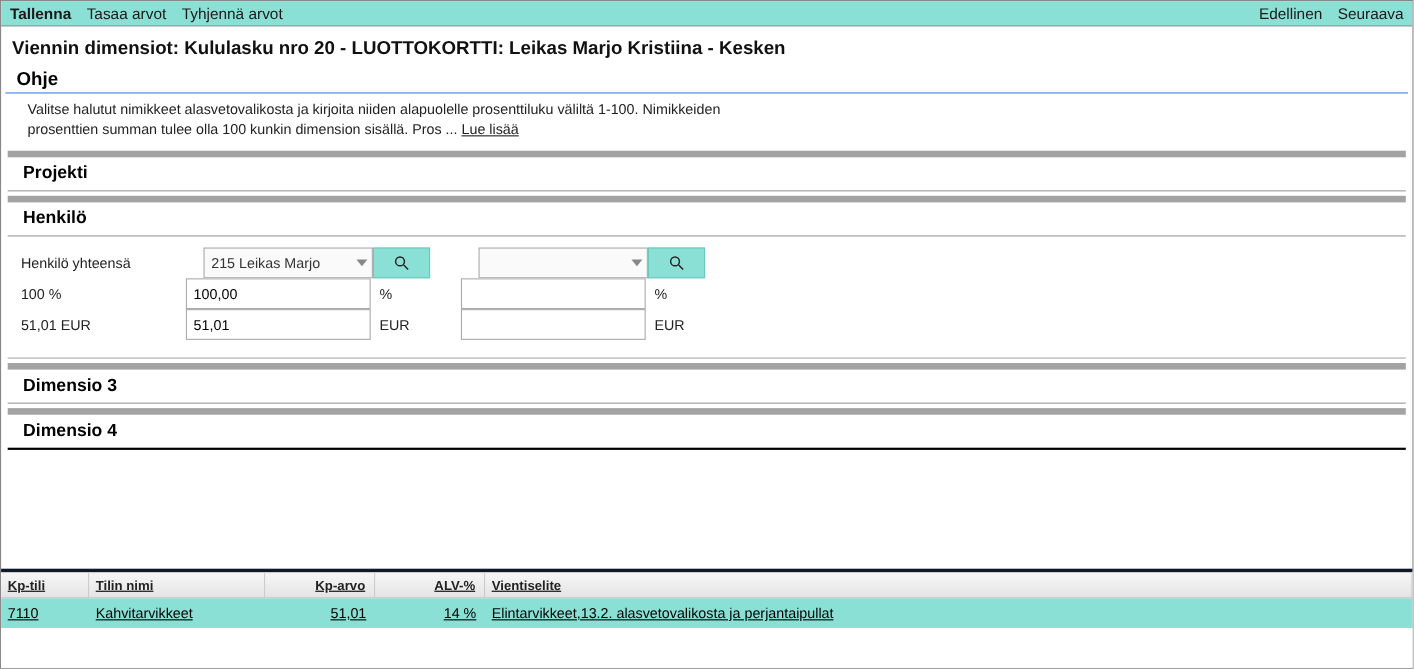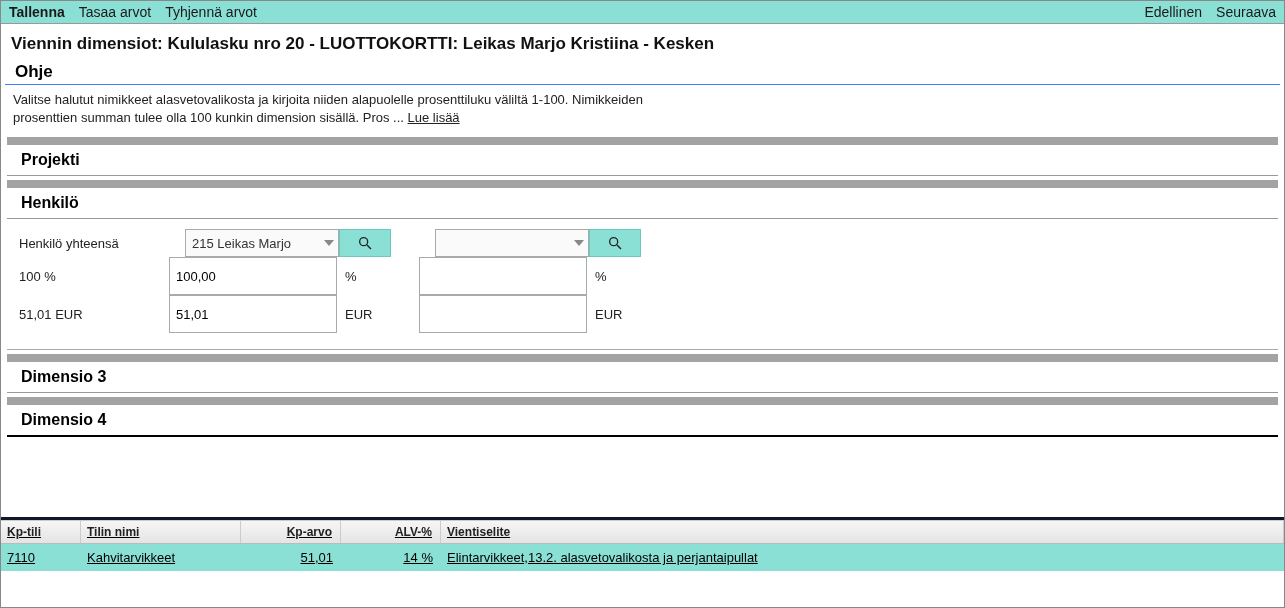--- a/index.html
+++ b/index.html
@@ -3,29 +3,29 @@
 <meta charset="utf-8">
 <style>
   * { box-sizing: border-box; margin: 0; padding: 0; font-family: Arial, Helvetica, sans-serif; }
   body { background: #fff; border: 1px solid #888; width: 1285px; height: 608px; overflow: hidden; }
   .topbar { background: #8be0d6; display: flex; justify-content: space-between; padding: 3px 8px; font-size: 14px; border-bottom: 1px solid #999; text-align: center; }
   .topbar .left, .topbar .right { display: flex; gap: 14px; }
   .topbar .left span:first-child { font-weight: bold; }
   .topbar span { cursor: pointer; color: #1a1a1a; }
   .title-row { padding: 10px 10px 6px 10px; font-size: 17px; font-weight: bold; color: #111; }
   .ohje-label { padding: 2px 10px; font-size: 17px; font-weight: bold; border-bottom: 1px solid #3b82f6; margin: 0 4px; }
-  .ohje-text { padding: 6px 12px; font-size: 13px; color: #222; line-height: 1.4; }
+  .ohje-text { padding: 6px 24px; font-size: 13px; color: #222; line-height: 1.4; }
   .ohje-text .more { text-decoration: underline; cursor: pointer; }
-  .section-header { margin: 4px 6px 0 6px; padding: 6px 14px; font-size: 16px; font-weight: bold; border-top: 8px solid #a3a3a3; border-bottom: 1px solid #999; background: #fff; }
+  .section-header { margin: 4px 6px 0 6px; padding: 6px 14px; font-size: 16px; font-weight: bold; border-top: 6px solid #a3a3a3; border-bottom: 1px solid #999; background: #fff; }
   .section-body { margin: 0 6px; padding: 10px 12px 16px 12px; border-bottom: 1px solid #aaa; }
   .person-grid { display: grid; grid-template-columns: 150px 170px 80px 170px 80px; align-items: center; font-size: 13px; }
   .person-grid .lbl { color: #222; }
   .combo { position: relative; width: 168px; height: 28px; border: 1px solid #aaa; background: #fafafa; display: flex; align-items: center; padding: 0 22px 0 6px; font-size: 13px; color: #333; }
   .combo .caret { position: absolute; right: 4px; top: 50%; transform: translateY(-50%); width: 0; height: 0; border-left: 5px solid transparent; border-right: 5px solid transparent; border-top: 6px solid #888; }
-  input.tf { width: 168px; height: 38px; border: 1px solid #aaa; padding: 0 6px; font-size: 13px; background: #fff; }
+  input.tf { width: 168px; height: 28px; border: 1px solid #aaa; padding: 0 6px; font-size: 13px; background: #fff; }
   .search-btn { width: 52px; height: 28px; background: #8be0d6; border: 1px solid #6cc8bd; display: flex; align-items: center; justify-content: center; cursor: pointer; }
   .search-btn svg { width: 16px; height: 16px; }
   .unit { font-size: 13px; color: #222; padding-left: 6px; }
   .row2 { display: flex; gap: 16px; align-items: center; margin-left: 16px; }
   .bottom-table { position: absolute; bottom: 1px; left: 1px; right: 1px; border-top: 3px solid #0f172a; background: #fff; text-decoration: underline; }
   .bottom-table .head { display: grid; grid-template-columns: 80px 160px 100px 100px auto; background: linear-gradient(#f6f6f6,#e4e4e4); font-size: 12px; font-weight: bold; color: #222; border-top: 1px solid #ccc; border-bottom: 1px solid #bbb; }
   .bottom-table .head > div { padding: 4px 6px; border-right: 1px solid #ccc; }
   .bottom-table .row { display: grid; grid-template-columns: 80px 160px 100px 100px auto; font-size: 13px; background: #8be0d6; }
   .bottom-table .row > div { padding: 6px 6px; }
   .bottom-table .num { text-align: right; padding-right: 8px !important; }

